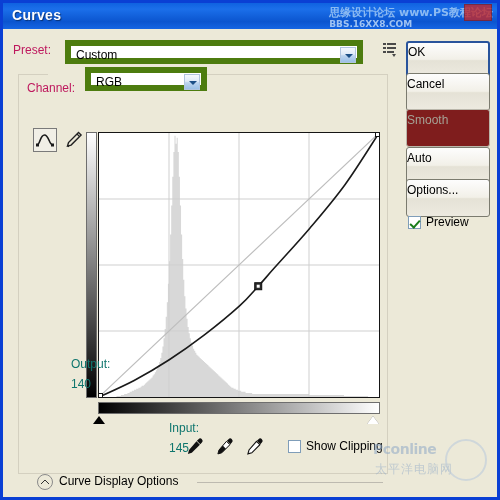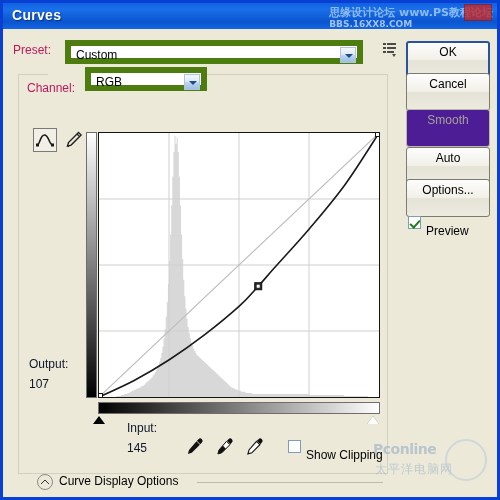--- a/index.html
+++ b/index.html
@@ -122,21 +122,21 @@
     border-bottom:8px solid #000;
   }
   .tri-white{
     position:absolute;left:269px;top:284px;width:0;height:0;
     border-left:6px solid transparent;border-right:6px solid transparent;
     border-bottom:8px solid #ffffff;
     filter:drop-shadow(0 0 0.6px #555);
   }
 
   
-  .readout{position:absolute;font-size:12px;color:#0f172a;}
+  .readout{position:absolute;font-size:12px;color:#0f766e;margin-left:42px;}
   #output-label{left:26px;top:328px;}
   #output-value{left:26px;top:348px;}
   #input-label{left:124px;top:392px;}
   #input-value{left:124px;top:412px;}
 
   
   .eyedropper{position:absolute;top:406px;width:22px;height:22px;cursor:pointer;}
   #eyedropper-black{left:180px;}
   #eyedropper-gray{left:210px;}
   #eyedropper-white{left:240px;}
@@ -145,21 +145,21 @@
   .check-row{position:absolute;font-size:12px;color:#000;}
   #show-clipping-row{left:285px;top:410px;}
   .checkbox{
     position:absolute;left:0;top:1px;width:13px;height:13px;
     background:#fff;border:1px solid #7f9db9;box-sizing:border-box;
   }
   .checkbox.checked::after{
     content:"";position:absolute;left:3px;top:1px;width:4px;height:8px;
     border:solid #1a7d1a;border-width:0 2px 2px 0;transform:rotate(42deg);
   }
-  .check-row .ctext{position:absolute;left:18px;top:0;white-space:nowrap;margin-top:9px;}
+  .check-row .ctext{position:absolute;left:18px;top:0;white-space:nowrap;}
 
   
   #cdo-row{position:absolute;left:34px;top:445px;width:350px;height:18px;}
   .expander{
     position:absolute;left:0;top:0;width:16px;height:16px;border-radius:50%;
     border:1px solid #8a8a8a;background:#ece9d8;box-sizing:border-box;cursor:pointer;
   }
   .expander::after{
     content:"";position:absolute;left:3px;top:5px;width:8px;height:4px;
     background:
@@ -167,24 +167,24 @@
       linear-gradient(45deg,transparent 48%,#333 48%,#333 62%,transparent 62%) right/4px 4px no-repeat;
   }
   #cdo-label{position:absolute;left:22px;top:0;font-size:12px;color:#000;white-space:nowrap;}
   #cdo-rule{position:absolute;left:160px;top:8px;width:186px;height:1px;background:#bdbab0;}
 
   
   .btn{
     position:absolute;left:403px;width:84px;height:38px;
     background:linear-gradient(to bottom,#fdfdfd,#f2f0e8 48%,#e5e2d6 52%,#edeae0);
     border:1px solid #7b7b6f;border-radius:3px;box-sizing:border-box;
-    font-size:12px;color:#000;text-align:center;line-height:20px;cursor:pointer;
+    font-size:12px;color:#000;line-height:20px;cursor:pointer;
   }
   .btn.default{border:2px solid #29549c;line-height:18px;}
-  .btn.disabled{color:#a6a296;border-color:#bab6aa;background:#4c1d95;}
+  .btn.disabled{color:#a6a296;border-color:#bab6aa;background:#7f1d1d;}
   #btn-ok{top:12px;}
   #btn-cancel{top:44px;}
   #btn-smooth{top:80px;}
   #btn-auto{top:118px;}
   #btn-options{top:150px;}
   #preview-row{position:absolute;left:405px;top:186px;font-size:12px;}
 
   
   .wm-pc{
     position:absolute;right:4px;bottom:14px;width:120px;height:44px;
@@ -290,21 +290,21 @@
               <rect x="276.50" y="-3.50" width="7" height="7" fill="#ffffff" stroke="#111" stroke-width="1"></rect>
             </g>
         </svg>
       </div>
       <div class="hgrad"></div>
       <div class="tri-black"></div>
       <div class="tri-white"></div>
     </div>
 
     <span class="readout" id="output-label">Output:</span>
-    <span class="readout" id="output-value">107</span>
+    <span class="readout" id="output-value">140</span>
     <span class="readout" id="input-label">Input:</span>
     <span class="readout" id="input-value">145</span>
 
     <span class="eyedropper" id="eyedropper-black">
       <svg width="22" height="22" viewBox="0 0 22 22">
         <path d="M15.5 4.2 a2.4 2.4 0 0 1 3.4 3.4 l-1.6 1.6 -3.4 -3.4 z" fill="#111"></path>
         <path d="M13.5 6.3 l3.4 3.4 -8.1 8.1 -3.9 1.1 1.1 -3.9 z" fill="#111"></path>
       </svg>
     </span>
     <span class="eyedropper" id="eyedropper-gray">

